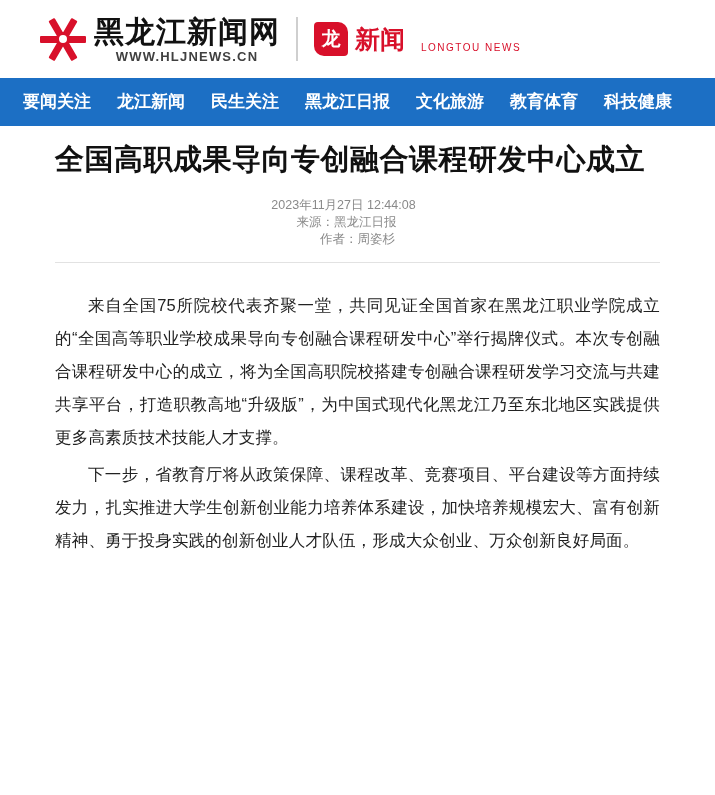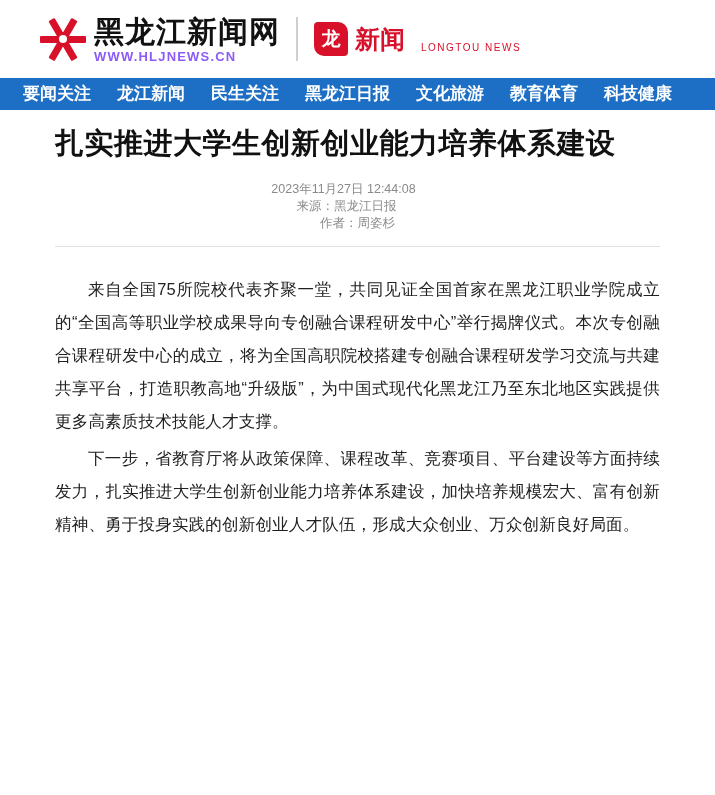--- a/index.html
+++ b/index.html
@@ -66,25 +66,26 @@
   }
   .logo-title {
     font-size: 30px;
     font-weight: bold;
     color: #111;
     letter-spacing: 1px;
     line-height: 1.1;
   }
   .logo-url {
     font-size: 13px;
-    color: #8b5cf6;
+    color: #404040;
     font-weight: bold;
     letter-spacing: 1.2px;
     margin-top: 1px;
     font-family: "Liberation Sans", sans-serif;
+    text-align: center;
   }
   .logo-divider {
     width: 2px;
     height: 44px;
     background: #cfcfcf;
     margin: 0 16px;
   }
   .sub-logo {
     display: flex;
     align-items: center;
@@ -114,21 +115,21 @@
   .sub-logo-en {
     font-size: 10px;
     color: #d8102a;
     letter-spacing: 1.5px;
     margin-top: 16px;
     padding-left: 16px;
   }
 
   
   .nav-bar {
-    height: 32px;
+    height: 48px;
     background: #1c6fc4;
     display: flex;
     align-items: center;
     padding: 0 10px 0 10px;
     box-sizing: border-box;
   }
   .nav-item {
     color: #ffffff;
     font-size: 17px;
     font-weight: bold;
@@ -218,21 +219,21 @@
   <div class="nav-item">民生关注</div>
   <div class="nav-item">黑龙江日报</div>
   <div class="nav-item">文化旅游</div>
   <div class="nav-item">教育体育</div>
   <div class="nav-item">科技健康</div>
 </div>
 
 <div class="content">
 
 
-  <h1 class="article-title">扎实推进大学生创新创业能力培养体系建设</h1>
+  <h1 class="article-title">全国高职成果导向专创融合课程研发中心成立</h1>
 
   <div class="meta-row">
     <span class="meta-date">2023年11月27日 12:44:08</span>
     <span class="meta-source">
       <span>来源：</span><span>黑龙江日报</span>
     </span>
     <span class="meta-author">
       <span>作者：</span><span>周姿杉</span>
     </span>
   </div>

